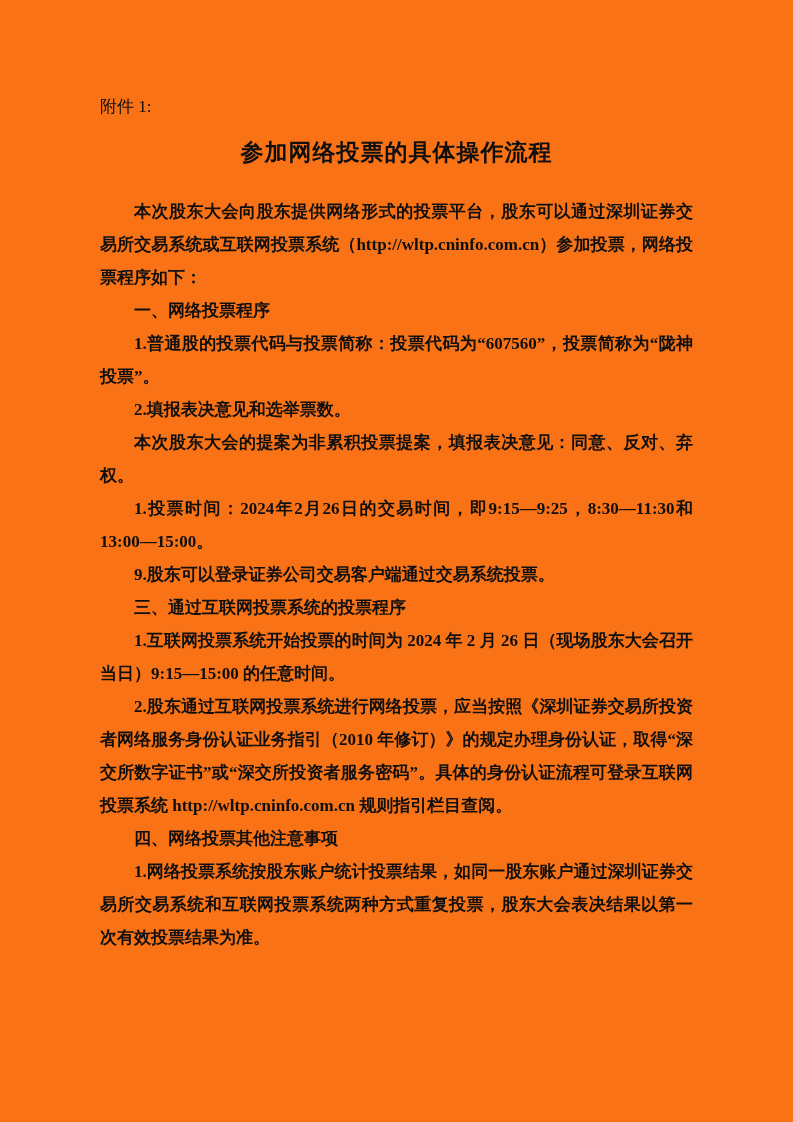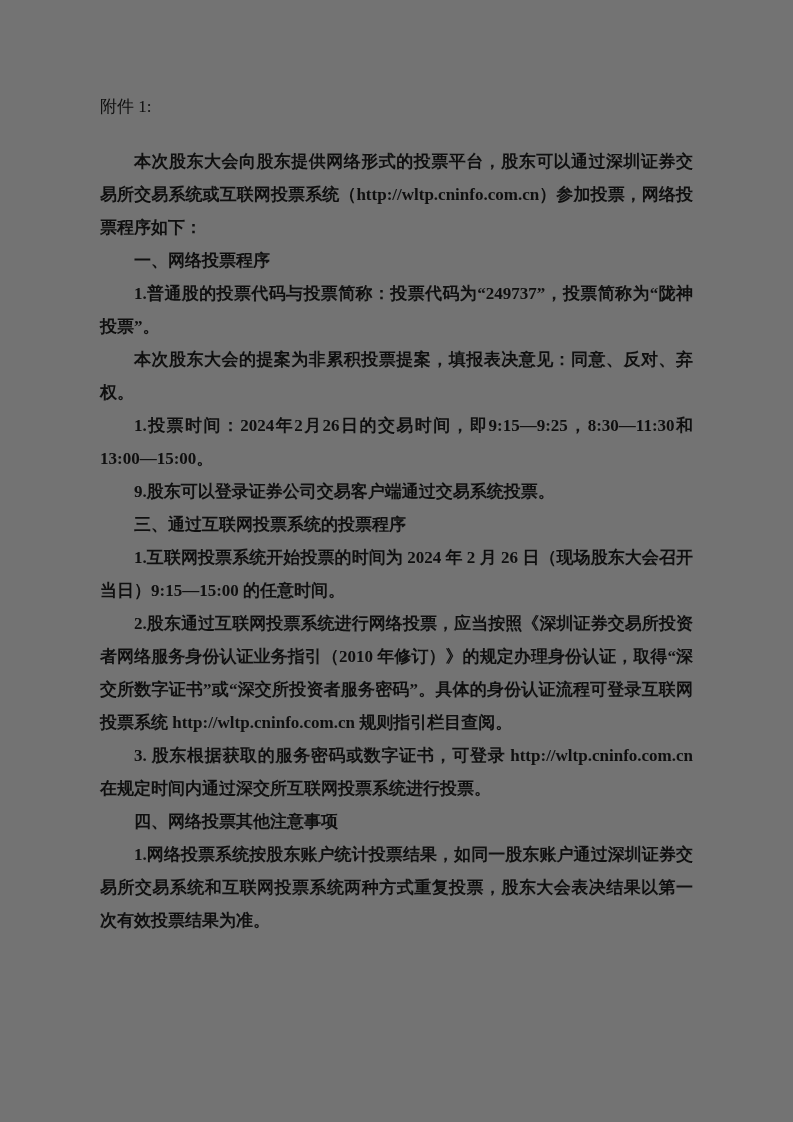--- a/index.html
+++ b/index.html
@@ -12,21 +12,21 @@
     height: 1122px;
     overflow: hidden;
     font-family: "Liberation Serif", "DejaVu Serif", serif;
     color: #0f0f0f;
   }
   .page {
     box-sizing: border-box;
     width: 793px;
     height: 1122px;
     padding: 96px 100px 40px 100px;
-    background: #737373;
+    background: #f97316;
   }
   .attachment-label {
     font-size: 17px;
     line-height: 22px;
     white-space: pre;
   }
   .doc-title {
     margin: 20px 0 0 0;
     font-size: 23px;
     line-height: 30px;
@@ -50,34 +50,35 @@
     font-weight: bold;
   }
 </style>
 </head>
 <body>
 
 <div class="page">
 
   <div class="attachment-label">附件 1:</div>
 
+  <h1 class="doc-title">参加网络投票的具体操作流程</h1>
 
   <div class="content">
 
     <p>本次股东大会向股东提供网络形式的投票平台，股东可以通过深圳证券交易所交易系统或互联网投票系统（http://wltp.cninfo.com.cn）参加投票，网络投票程序如下：</p>
 
     <p class="section-heading">一、网络投票程序</p>
-    <p>1.普通股的投票代码与投票简称：投票代码为“249737”，投票简称为“陇神投票”。</p>
+    <p>1.普通股的投票代码与投票简称：投票代码为“607560”，投票简称为“陇神投票”。</p>
+    <p>2.填报表决意见和选举票数。</p>
     <p>本次股东大会的提案为非累积投票提案，填报表决意见：同意、反对、弃权。</p>
 
     <p>1.投票时间：2024年2月26日的交易时间，即9:15—9:25，8:30—11:30和13:00—15:00。</p>
     <p>9.股东可以登录证券公司交易客户端通过交易系统投票。</p>
 
     <p class="section-heading">三、通过互联网投票系统的投票程序</p>
     <p>1.互联网投票系统开始投票的时间为 2024 年 2 月 26 日（现场股东大会召开当日）9:15—15:00 的任意时间。</p>
     <p>2.股东通过互联网投票系统进行网络投票，应当按照《深圳证券交易所投资者网络服务身份认证业务指引（2010 年修订）》的规定办理身份认证，取得“深交所数字证书”或“深交所投资者服务密码”。具体的身份认证流程可登录互联网投票系统 http://wltp.cninfo.com.cn 规则指引栏目查阅。</p>
-    <p>3. 股东根据获取的服务密码或数字证书，可登录 http://wltp.cninfo.com.cn 在规定时间内通过深交所互联网投票系统进行投票。</p>
 
     <p class="section-heading">四、网络投票其他注意事项</p>
     <p>1.网络投票系统按股东账户统计投票结果，如同一股东账户通过深圳证券交易所交易系统和互联网投票系统两种方式重复投票，股东大会表决结果以第一次有效投票结果为准。</p>
 
   </div>
 </div>
 
 </body></html>

